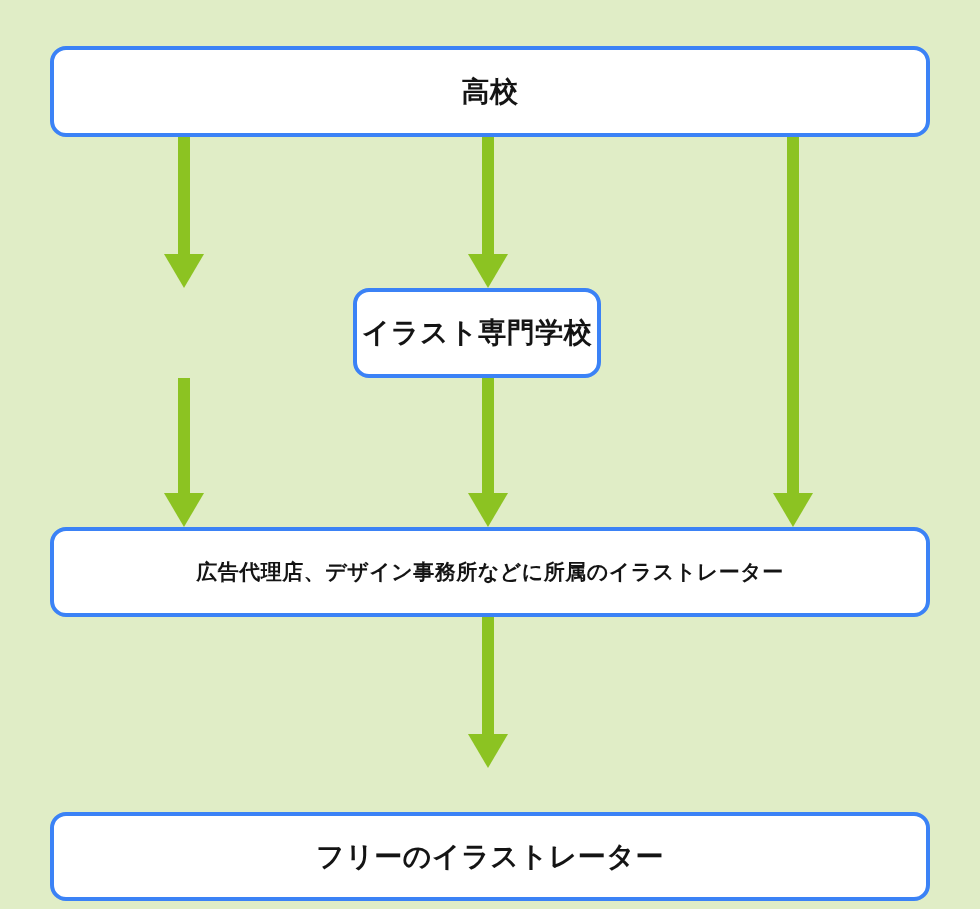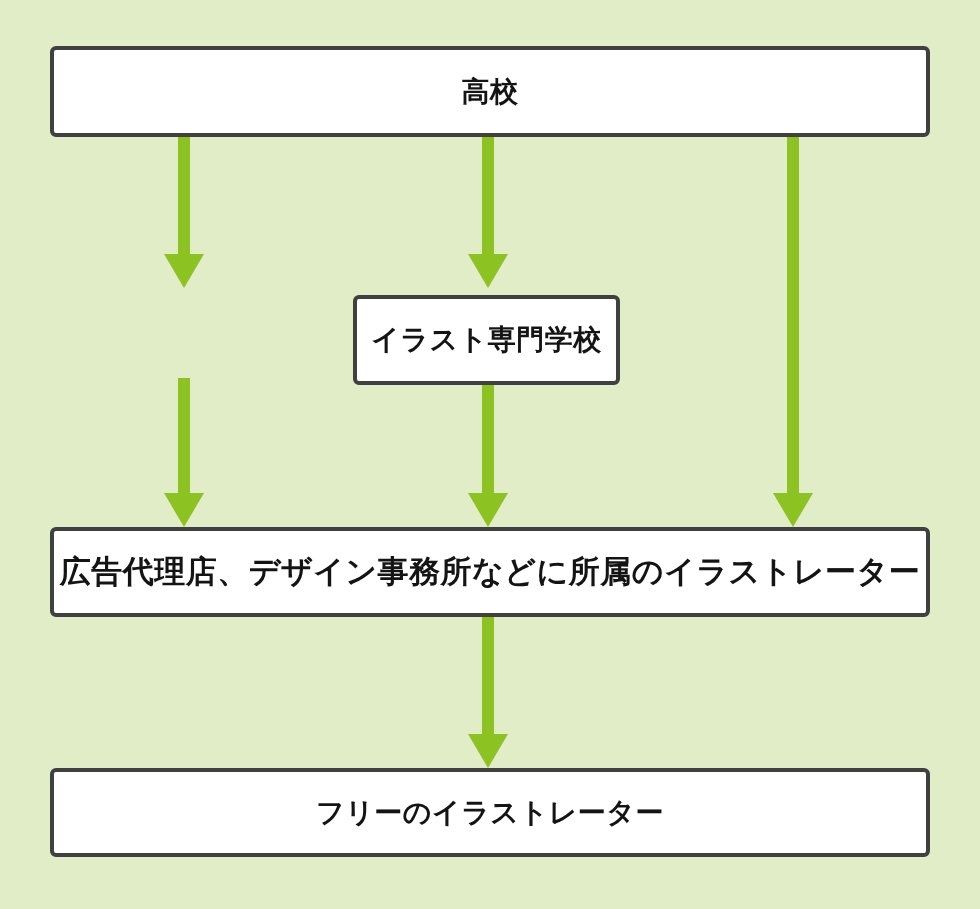--- a/index.html
+++ b/index.html
@@ -15,38 +15,38 @@
   }
   .canvas {
     position: relative;
     width: 980px;
     height: 909px;
     background: #e0edc6;
   }
   .node {
     position: absolute;
     background: #ffffff;
-    border: 4px solid #404040;
-    border-radius: 6px;
+    border: 4px solid #3b82f6;
+    border-radius: 16px;
     box-sizing: border-box;
     display: flex;
     align-items: center;
     justify-content: center;
     text-align: center;
     color: #141414;
     font-weight: 700;
     font-size: 28px;
     letter-spacing: 0.5px;
     z-index: 2;
   }
   #node-highschool            { left: 50px;  top: 46px;  width: 880px; height: 91px; }
   #node-art-university        { left: 46px;  top: 288px; width: 276px; height: 90px; }
-  #node-illustration-school   { left: 353px; top: 295px; width: 267px; height: 90px; }
-  #node-employed-illustrator  { left: 50px;  top: 527px; width: 880px; height: 90px; font-size: 31px; }
-  #node-freelance-illustrator { left: 50px;  top: 768px; width: 880px; height: 89px; text-align: right; }
+  #node-illustration-school   { left: 353px; top: 288px; width: 248px; height: 90px; }
+  #node-employed-illustrator  { left: 50px;  top: 527px; width: 880px; height: 90px; font-size: 21px; }
+  #node-freelance-illustrator { left: 50px;  top: 812px; width: 880px; height: 89px; text-align: right; }
 
   .arrow {
     position: absolute;
     width: 40px;
     z-index: 1;
   }
   .arrow .shaft {
     position: absolute;
     left: 14px;
     top: 0;

